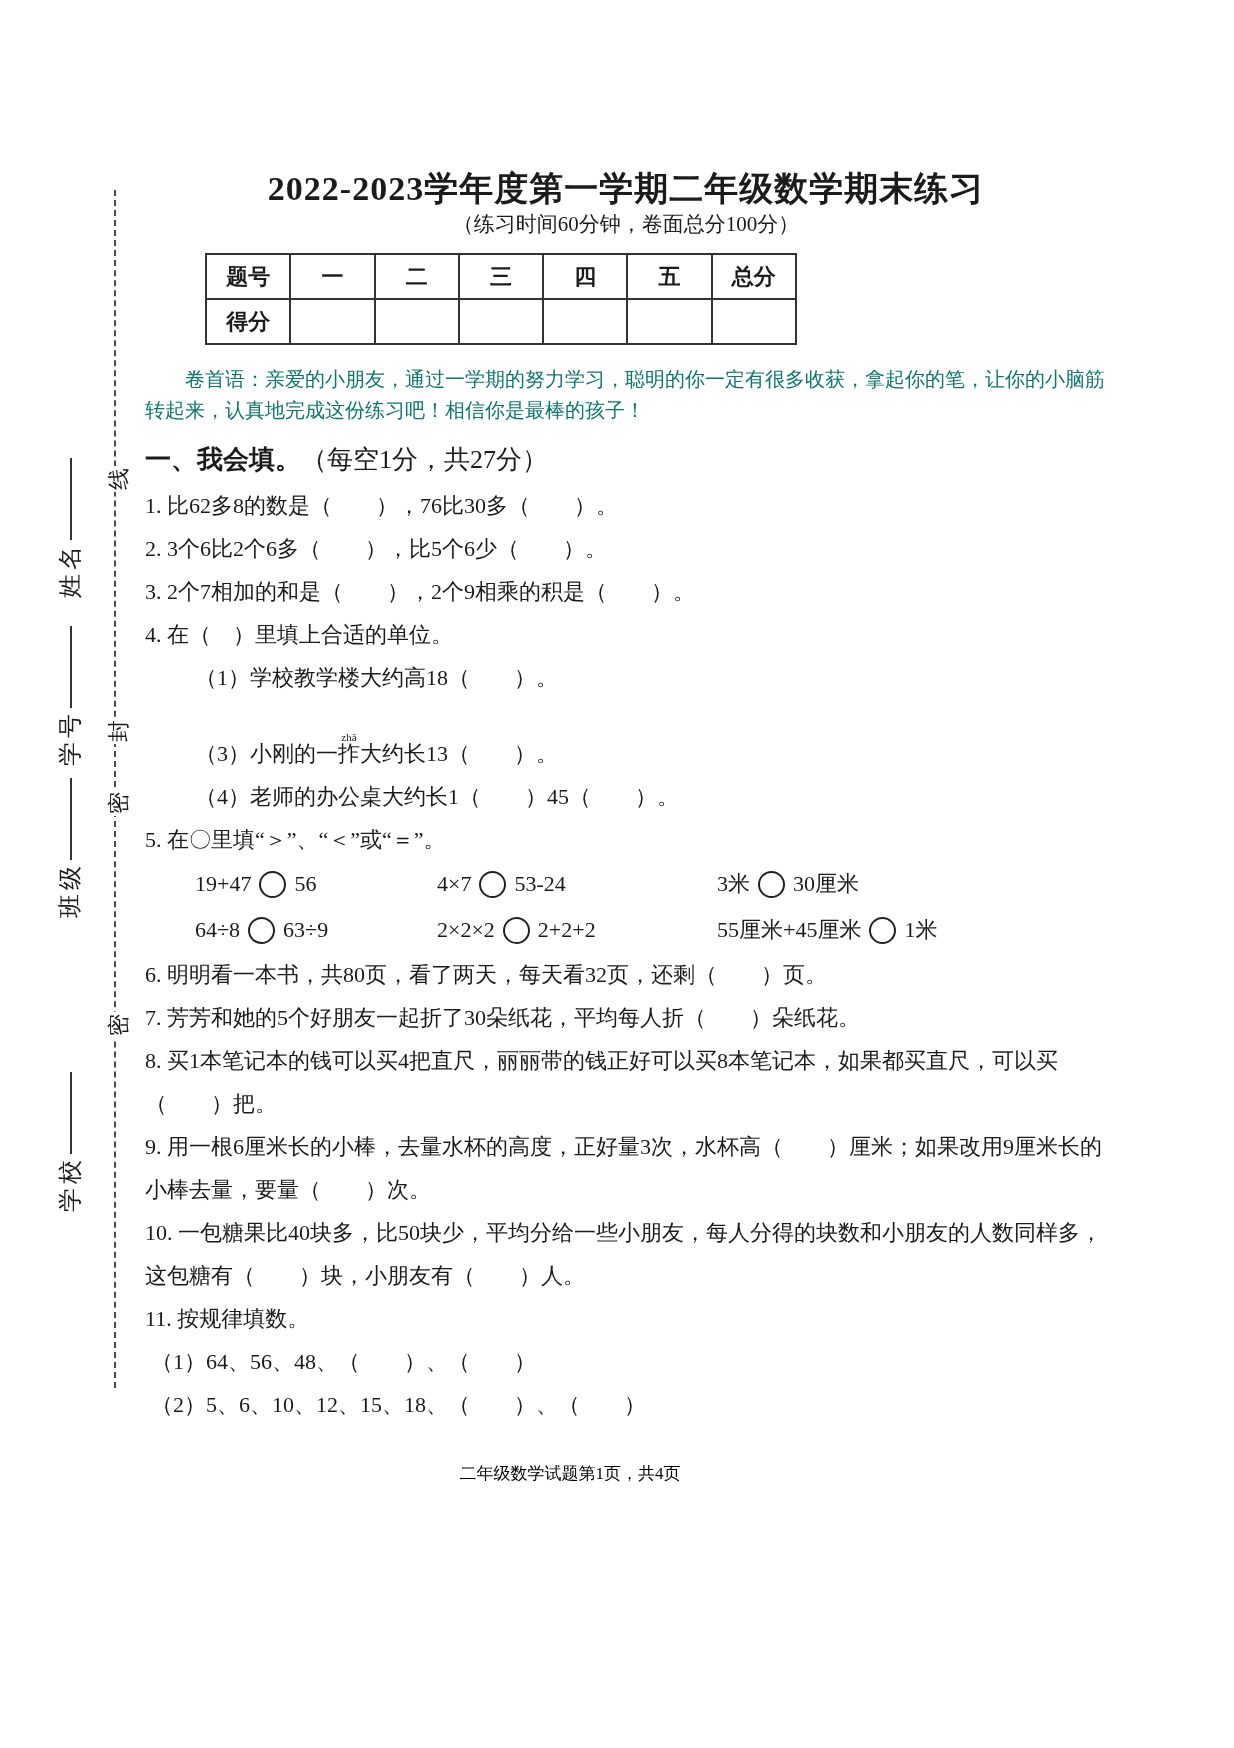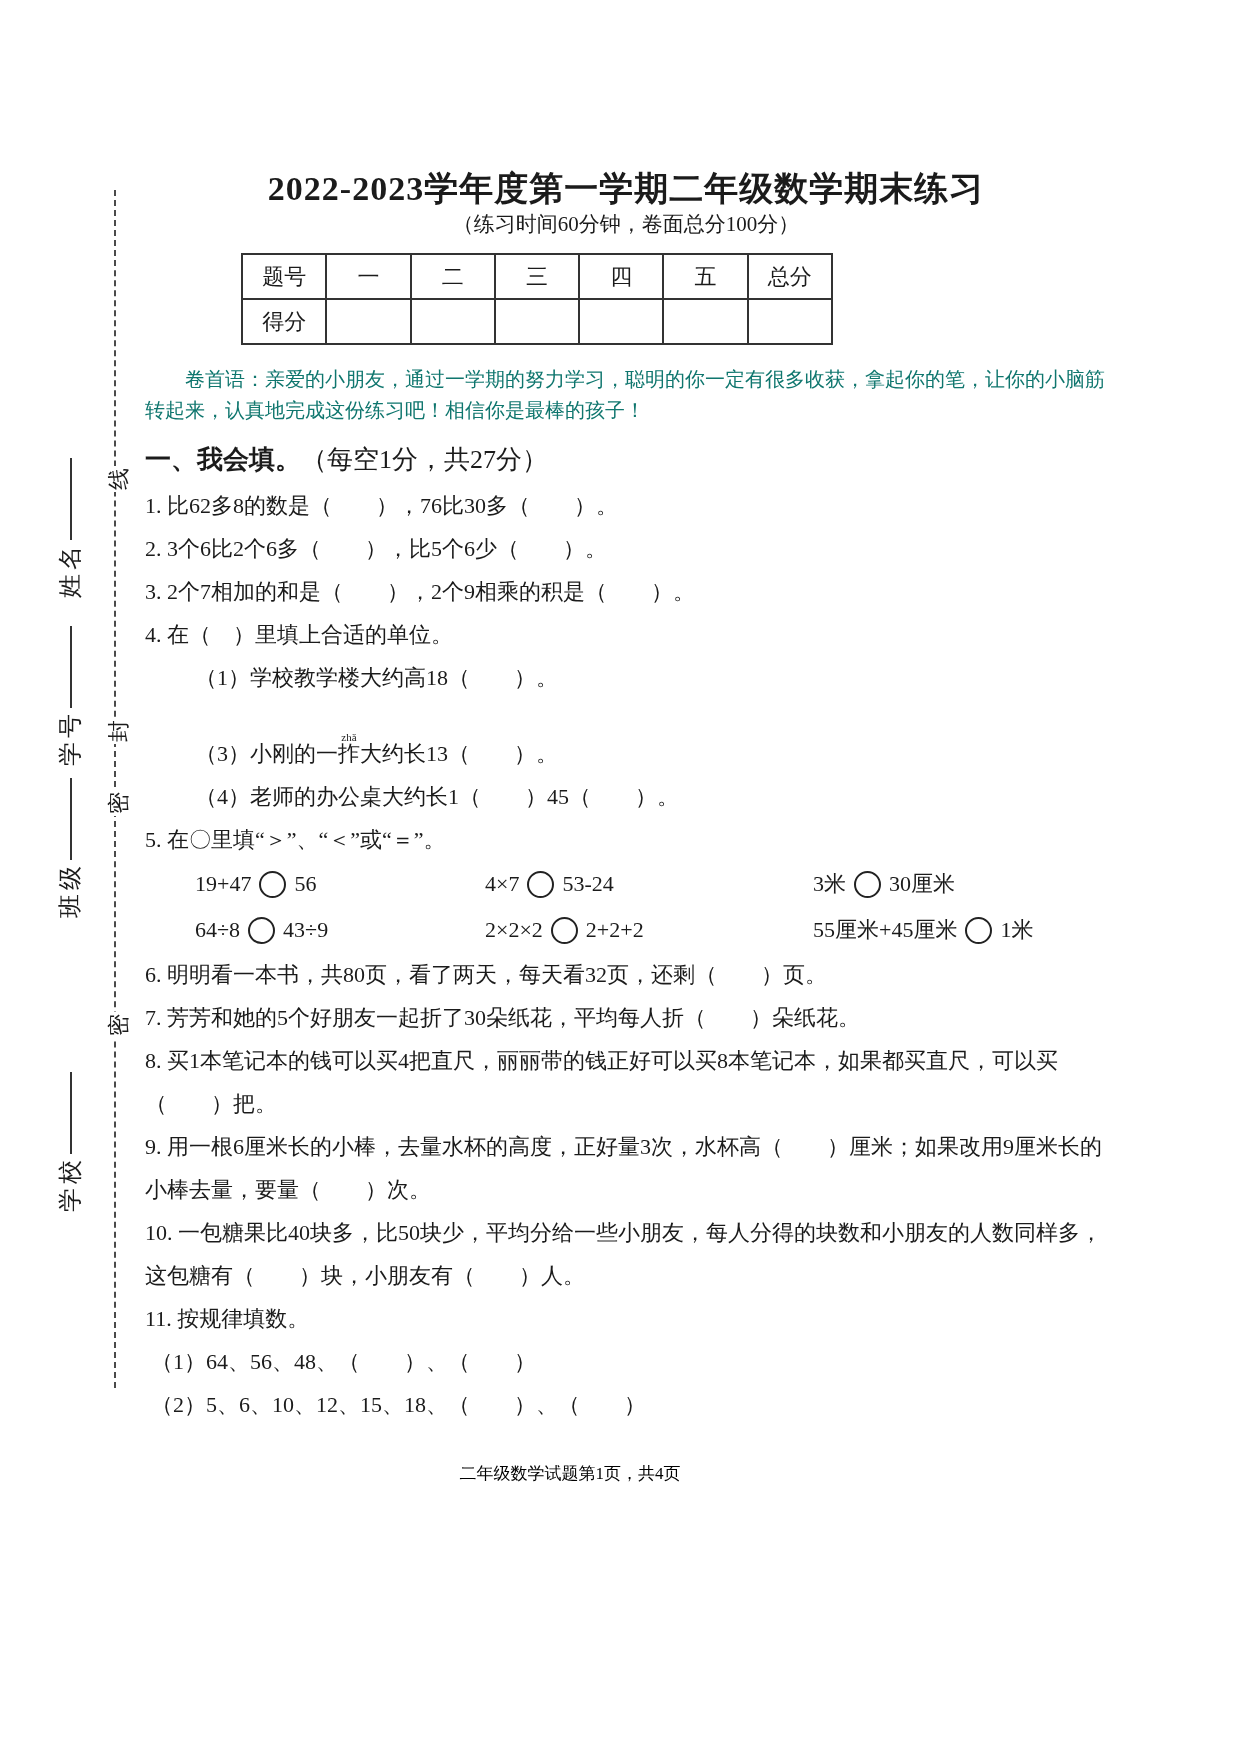--- a/index.html
+++ b/index.html
@@ -32,37 +32,37 @@
     border-bottom:2px solid #333; vertical-align:6px; margin-left:2px;
   }
 
   
   .content { position:absolute; left:145px; top:168px; width:962px; }
   .title { text-align:center; font-size:34px; font-weight:bold; letter-spacing:1px; line-height:42px; }
   .subtitle { text-align:center; font-size:21px; }
 
   table.score {
     border-collapse:collapse; table-layout:fixed;
-    width:592px; margin:15px 0 0 96px;
+    width:592px; margin:15px 0 0 60px;font-weight:bold;
   }
   table.score td {
     border:2px solid #333; text-align:center;
     font-size:22px; height:45px; background:#fff;
   }
 
   .intro { margin-top:19px; font-size:20px; line-height:31px; text-indent:2em; color:#0f766e; }
 
   .sec-heading { margin-top:13px; font-size:26px; line-height:42px; }
   .sec-heading .main { font-weight:bold; }
 
   .questions { font-size:22px; line-height:43px; margin-top:3px; }
   .q-sub { padding-left:50px; }
   .q-sub-sm { padding-left:6px; }
 
-  .cmp-row { display:flex; padding-left:50px; line-height:46px; height:46px;gap:48px; }
+  .cmp-row { display:flex; padding-left:50px; line-height:46px; height:46px; }
   .cmp-row .c1 { width:242px; }
   .cmp-row .c2 { width:280px; }
   .circle {
     display:inline-block; width:27px; height:27px;
     border:2px solid #222; border-radius:50%;
     vertical-align:-7px; margin:0 8px;
   }
 
   ruby rt { font-size:11px; letter-spacing:0;margin-top:32px; }
 
@@ -145,21 +145,21 @@
       </div>
       <div class="c2">
         <span>4×7</span><span class="circle"></span><span>53-24</span>
       </div>
       <div class="c3">
         <span>3米</span><span class="circle"></span><span>30厘米</span>
       </div>
     </div>
     <div class="cmp-row">
       <div class="c1">
-        <span>64÷8</span><span class="circle"></span><span>43÷9</span>
+        <span>64÷8</span><span class="circle"></span><span>63÷9</span>
       </div>
       <div class="c2">
         <span>2×2×2</span><span class="circle"></span><span>2+2+2</span>
       </div>
       <div class="c3">
         <span>55厘米+45厘米</span><span class="circle"></span><span>1米</span>
       </div>
     </div>
 
     <div class="q">6. 明明看一本书，共80页，看了两天，每天看32页，还剩（　　）页。</div>

